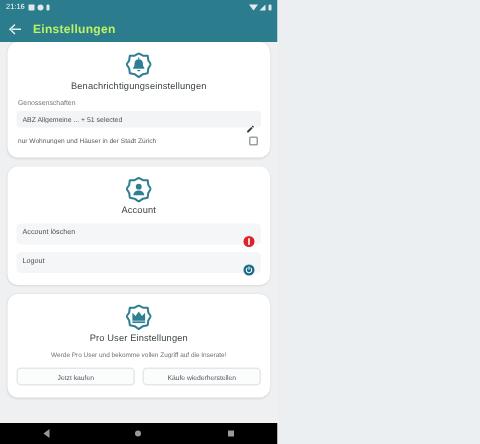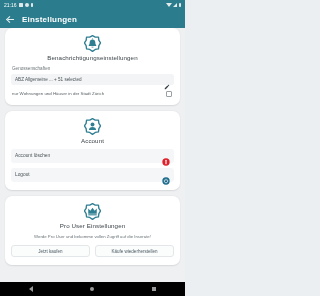--- a/index.html
+++ b/index.html
@@ -26,21 +26,21 @@
     width:0; height:0; border-left:3px solid transparent; border-right:3px solid transparent;
     border-top:4px solid #e3eced;
   }
   .sb-sig {
     width:0; height:0; border-left:4px solid transparent;
     border-bottom:4.5px solid #e3eced;
   }
 
   
   .appbar {
-    height:18px; background:#2b7c8c; color:#ffffff;
+    height:18px; background:#2b7c8c; color:#bef264;
     display:flex; align-items:center; padding:0 6px; gap:8px;
   }
   .back-arrow { width:8px; height:8px; position:relative; flex:none; cursor:pointer; }
   .back-arrow::before {
     content:""; position:absolute; left:1px; top:1.8px;
     width:4.2px; height:4.2px; border-left:1px solid #e6f0f1; border-bottom:1px solid #e6f0f1;
     transform:rotate(45deg);
   }
   .back-arrow::after {
     content:""; position:absolute; left:1.5px; top:3.6px; width:6px; height:1px; background:#e6f0f1;

